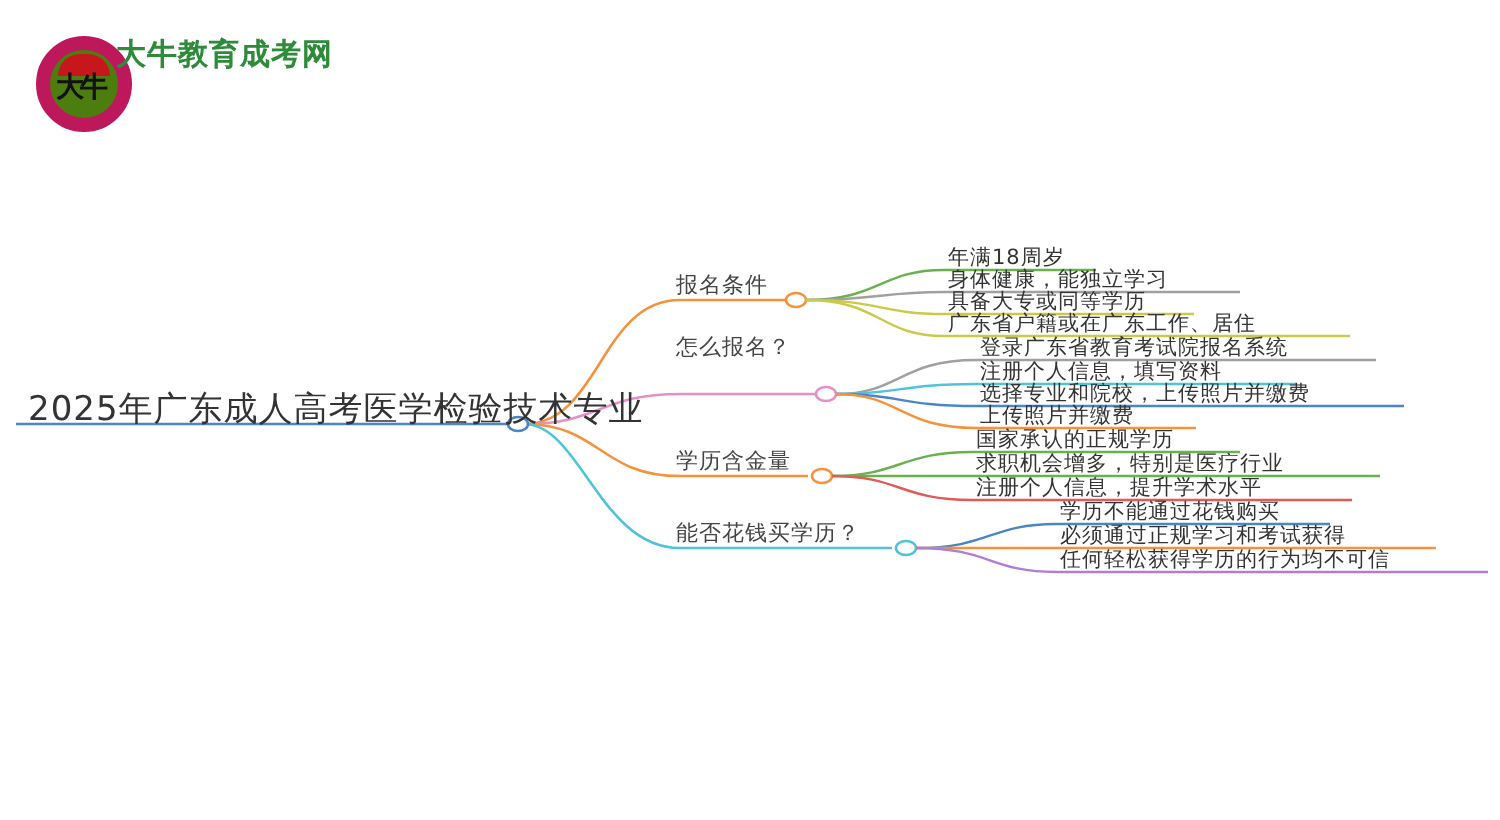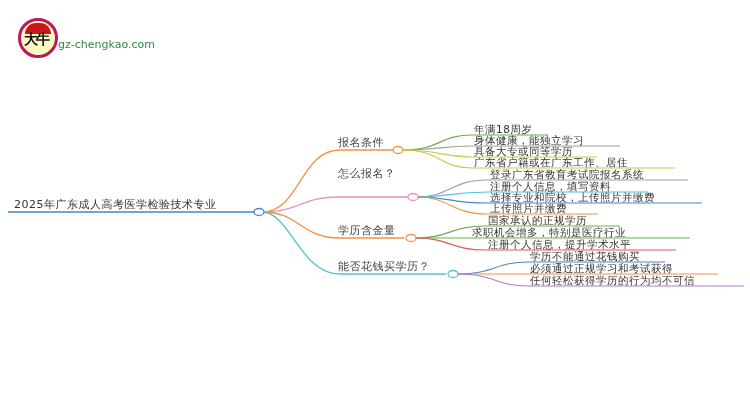--- a/index.html
+++ b/index.html
@@ -1,42 +1,42 @@
 <!DOCTYPE html>
 <html><head>
 <meta charset="utf-8">
 <style>
   html, body { margin: 0; padding: 0; }
   body { width: 750px; height: 410px; background: #ffffff; position: relative; overflow: hidden;
          font-family: "DejaVu Sans", sans-serif; }
   .logo { position: absolute; left: 18px; top: 16px; width: 170px; height: 40px; }
   .logo-badge { position: absolute; left: 0; top: 2px; width: 34px; height: 34px; border-radius: 50%;
-                border: 3px solid #be185d; background: #fef9c3; overflow: hidden; }
+                border: 7px solid #be185d; background: #4d7c0f; overflow: hidden; }
   .logo-badge .red { position: absolute; left: 4px; top: 2px; width: 26px; height: 11px; background: #c8161d;
                      border-radius: 13px 13px 0 0; }
   .logo-badge .glyph { position: absolute; left: 3px; top: 10px; font-size: 14px; font-weight: bold; color: #111;
                        font-family: "DejaVu Serif", serif; letter-spacing: -2px; }
   .logo-title { position: absolute; left: 40px; top: 2px; font-size: 15px; font-weight: bold; color: #2e8b3a;
                 letter-spacing: 0.5px; white-space: nowrap; }
   .logo-url { position: absolute; left: 40px; top: 22px; font-size: 11px; color: #2e8b3a; white-space: nowrap; }
   svg.map { position: absolute; left: 0; top: 0; }
   .lbl { position: absolute; font-size: 11px; color: #444; white-space: nowrap; line-height: 12px; letter-spacing: 0.5px; }
-  .root { font-size: 11px; color: #333; }
+  .root { font-size: 17px; color: #333; }
   .branch { font-size: 11px; color: #444; }
   .leaf { font-size: 10.5px; color: #333; }
 </style>
 </head>
 <body>
 
 <div class="logo">
   <div class="logo-badge">
     <div class="red"></div>
     <div class="glyph">大牛</div>
   </div>
-  <div class="logo-url">gz-chengkao.com</div>
+  <div class="logo-title">大牛教育成考网</div>
 </div>
 
 <svg class="map" width="750" height="410">
 
   <line x1="8" y1="212" x2="256" y2="212" stroke="#4a86c5" stroke-width="1.3"></line>
 
   <path d="M262 212 C 300 212, 300 150, 340 150 L 398 150" fill="none" stroke="#f5923e" stroke-width="1.3"></path>
   <path d="M262 212 C 300 212, 300 197, 340 197 L 408 197" fill="none" stroke="#e88fc8" stroke-width="1.3"></path>
   <path d="M262 212 C 300 212, 300 238, 340 238 L 404 238" fill="none" stroke="#f5923e" stroke-width="1.3"></path>
   <path d="M262 212 C 290 212, 300 274, 340 274 L 446 274" fill="none" stroke="#4fc3d9" stroke-width="1.3"></path>
@@ -77,18 +77,18 @@
 <div class="lbl leaf" style="left:474px; top:134px;">身体健康，能独立学习</div>
 <div class="lbl leaf" style="left:474px; top:145px;">具备大专或同等学历</div>
 <div class="lbl leaf" style="left:474px; top:156px;">广东省户籍或在广东工作、居住</div>
 
 <div class="lbl leaf" style="left:490px; top:168px;">登录广东省教育考试院报名系统</div>
 <div class="lbl leaf" style="left:490px; top:180px;text-align:center;">注册个人信息，填写资料</div>
 <div class="lbl leaf" style="left:490px; top:191px;">选择专业和院校，上传照片并缴费</div>
 <div class="lbl leaf" style="left:490px; top:202px;">上传照片并缴费</div>
 
 <div class="lbl leaf" style="left:488px; top:214px;">国家承认的正规学历</div>
-<div class="lbl leaf" style="left:472px; top:226px;text-align:center;">求职机会增多，特别是医疗行业</div>
+<div class="lbl leaf" style="left:488px; top:226px;text-align:center;">求职机会增多，特别是医疗行业</div>
 <div class="lbl leaf" style="left:488px; top:238px;">注册个人信息，提升学术水平</div>
 
 <div class="lbl leaf" style="left:530px; top:250px;">学历不能通过花钱购买</div>
 <div class="lbl leaf" style="left:530px; top:262px;">必须通过正规学习和考试获得</div>
 <div class="lbl leaf" style="left:530px; top:274px;">任何轻松获得学历的行为均不可信</div>
 
 </body></html>

